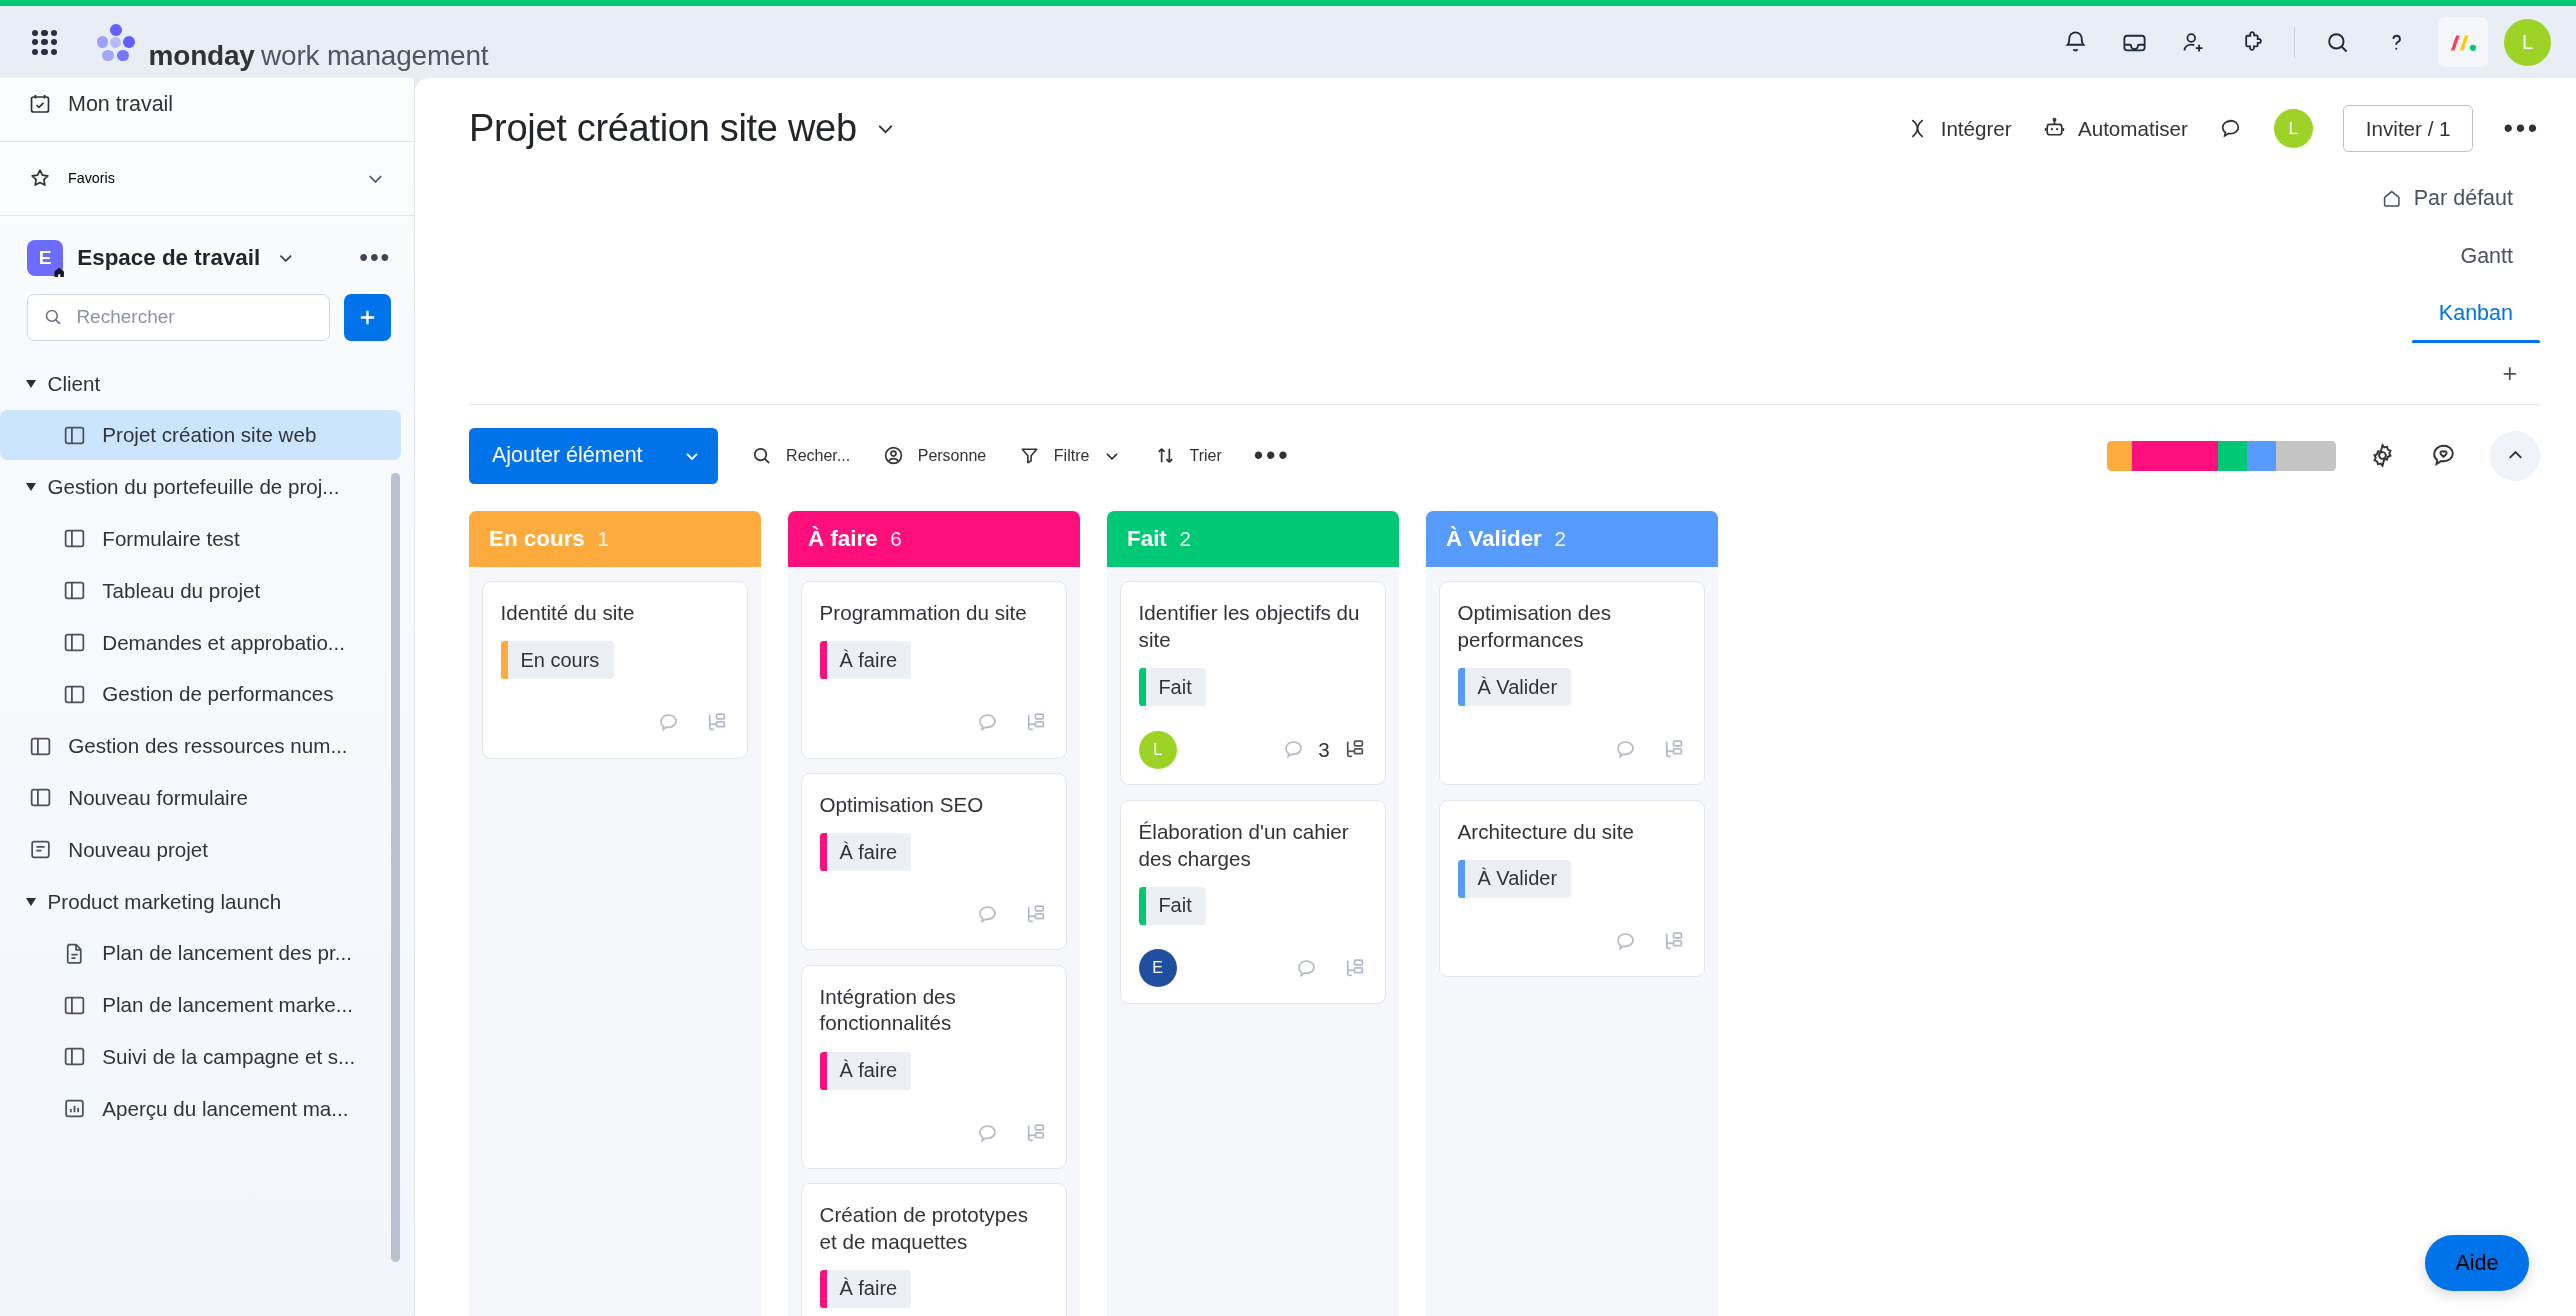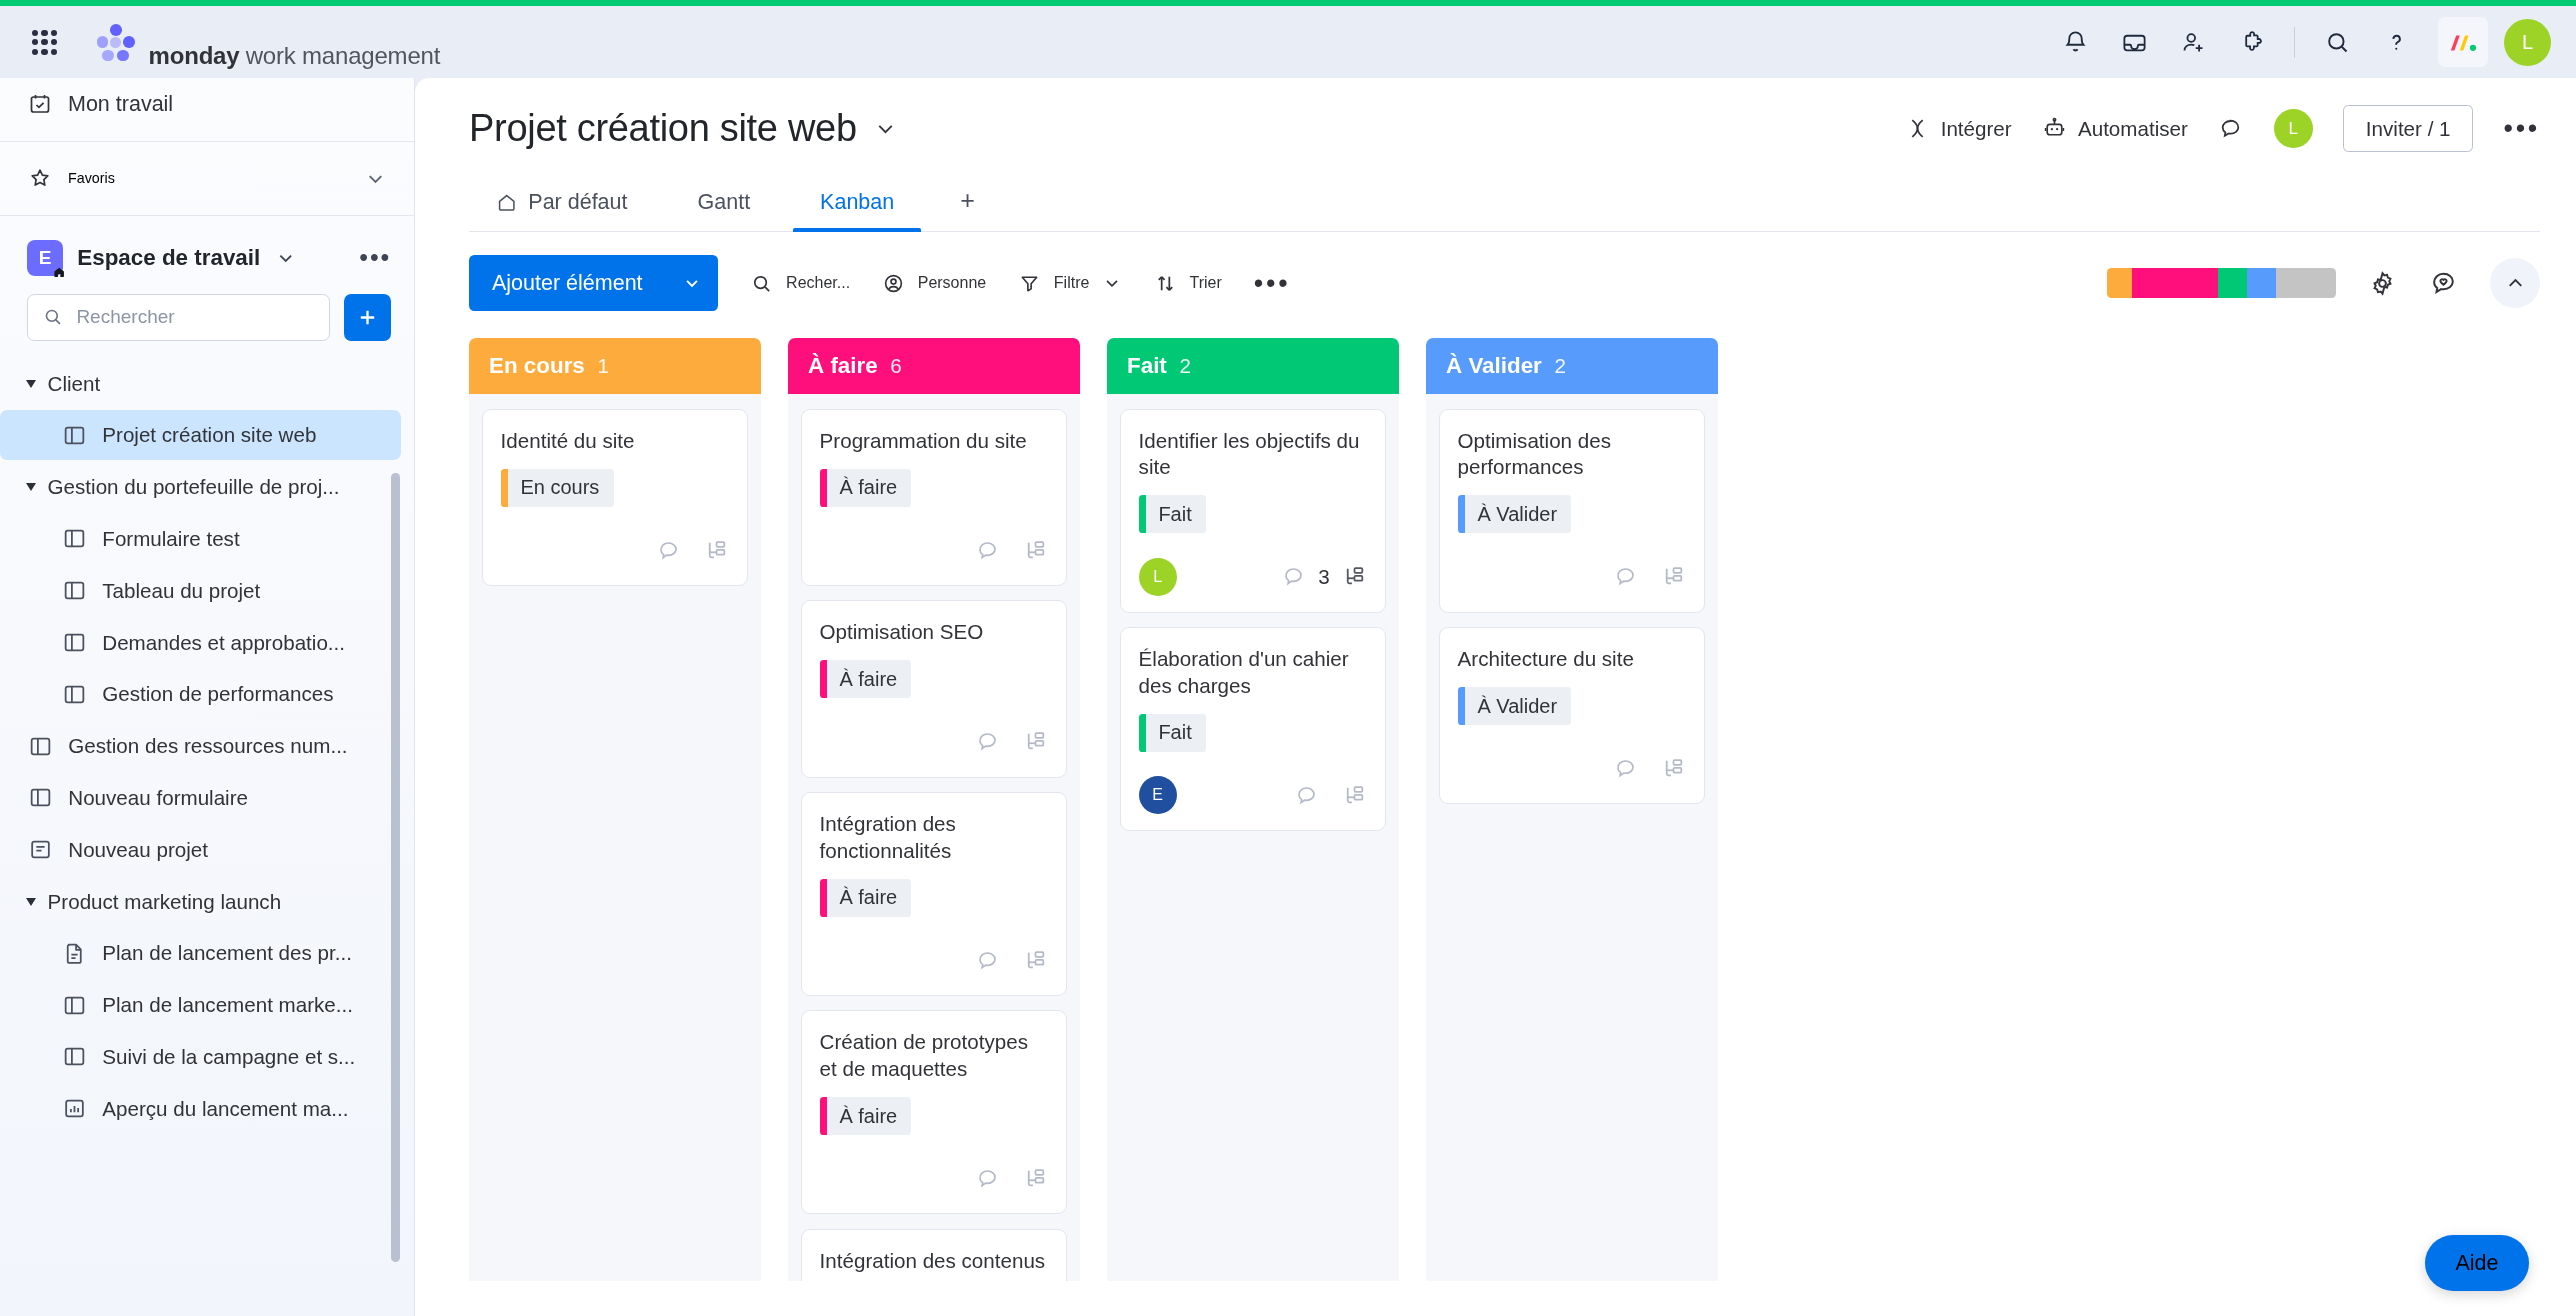--- a/index.html
+++ b/index.html
@@ -26,21 +26,21 @@
   .waffle i { width: 6.3px; height: 6.3px; border-radius: 50%; background: #2b2d42; display: block; }
   .brand { display: flex; align-items: center; margin-left: 29px; cursor: pointer; }
   .brand-mark { width: 41px; height: 41px; position: relative; margin-right: 12.6px; }
   .brand-mark span { position: absolute; border-radius: 50%; background: #6161ff; }
   .d1 { width: 11.7px; height: 11.7px; left: 15.2px; top: 2.7px; }
   .d2 { width: 11.7px; height: 11.7px; left: 28px; top: 14.3px; }
   .d3 { width: 11.7px; height: 11.7px; left: 22.4px; top: 28px; opacity: .85; }
   .d4 { width: 11.7px; height: 11.7px; left: 7.2px; top: 28px; opacity: .5; }
   .d5 { width: 11.7px; height: 11.7px; left: 1.8px; top: 14.3px; opacity: .55; }
   .d6 { width: 10.8px; height: 10.8px; left: 15.2px; top: 15.2px; opacity: .35; }
-  .brand-text { font-size: 24px; color: #323338; letter-spacing: -0.2px; margin-top: 28px; }
+  .brand-text { font-size: 28px; color: #323338; letter-spacing: -0.2px; margin-top: 28px; }
   .brand-text b { font-weight: 700; }
   .brand-text span { font-weight: 400; color: #50565e; margin-left: 6.3px; }
 
   .topbar-right { margin-left: auto; display: flex; align-items: center; gap: 25px; padding-right: 25px; }
   .ticon { width: 34px; height: 34px; display: flex; align-items: center; justify-content: center; cursor: pointer; color: #1f2a3d; }
   .ticon svg { display: block; }
   .vdiv { width: 0.9px; height: 30.5px; background: #c8cfdd; }
   .monday-logo-btn { width: 50px; height: 50px; background: #f4f6fb; border-radius: 7.2px;
      display: flex; align-items: center; justify-content: center; cursor: pointer; }
   .avatar-top {
@@ -101,21 +101,21 @@
   .b-title-chev { margin-left: 16px; color: #323338; display: flex; cursor: pointer; }
   .head-actions { margin-left: auto; display: flex; align-items: center; gap: 30.5px; }
   .ha { display: flex; align-items: center; gap: 10.8px; font-size: 20.6px; color: #323338; cursor: pointer; }
   .ha svg { display: block; }
   .avatar-sm { width: 39px; height: 39px; border-radius: 50%; background: #9cd326; color: #fff;
      display: flex; align-items: center; justify-content: center; font-size: 17px; cursor: pointer; }
   .invite-btn { height: 47px; padding: 0 21.5px; border: 0.9px solid #b9c0cf; border-radius: 5.4px; background: #fff;
      display: flex; align-items: center; font-size: 20.6px; color: #323338; cursor: pointer; }
   .dots-btn { font-size: 27px; color: #323338; letter-spacing: 2.7px; cursor: pointer; line-height: 9px; }
 
-  .tabs { display: flex; align-items: flex-end; gap: 16px; margin-top: 21.5px; border-bottom: 0.9px solid #e3e6ef; }
+  .tabs { display: flex; align-items: flex-end; gap: 4px; margin-top: 21.5px; border-bottom: 0.9px solid #e3e6ef; flex-direction: column; }
   .tab { padding: 12.6px 27px 16px; font-size: 21.5px; color: #4b515e; cursor: pointer; display: flex;
      align-items: center; gap: 10.8px; position: relative; }
   .tab.active { color: #0073ea; }
   .tab.active::after { content: ""; position: absolute; left: 0; right: 0; bottom: -0.9px; height: 3.6px; background: #0073ea; border-radius: 1.8px 1.8px 0 0; }
   .tab-plus { padding: 12.6px 23px 16px; font-size: 25px; color: #4b515e; cursor: pointer; }
 
   .toolbar { display: flex; align-items: center; padding: 23px 36px 20px 54px; gap: 32px; }
   .add-btn { height: 56px; display: flex; align-items: stretch; border-radius: 5.4px; overflow: hidden; cursor: pointer; }
   .add-btn .main-part { background: #0073ea; color: #fff; font-size: 21.5px; display: flex; align-items: center; padding: 0 23px; }
   .add-btn .sepl { width: 0.9px; background: #2a8df0; }

